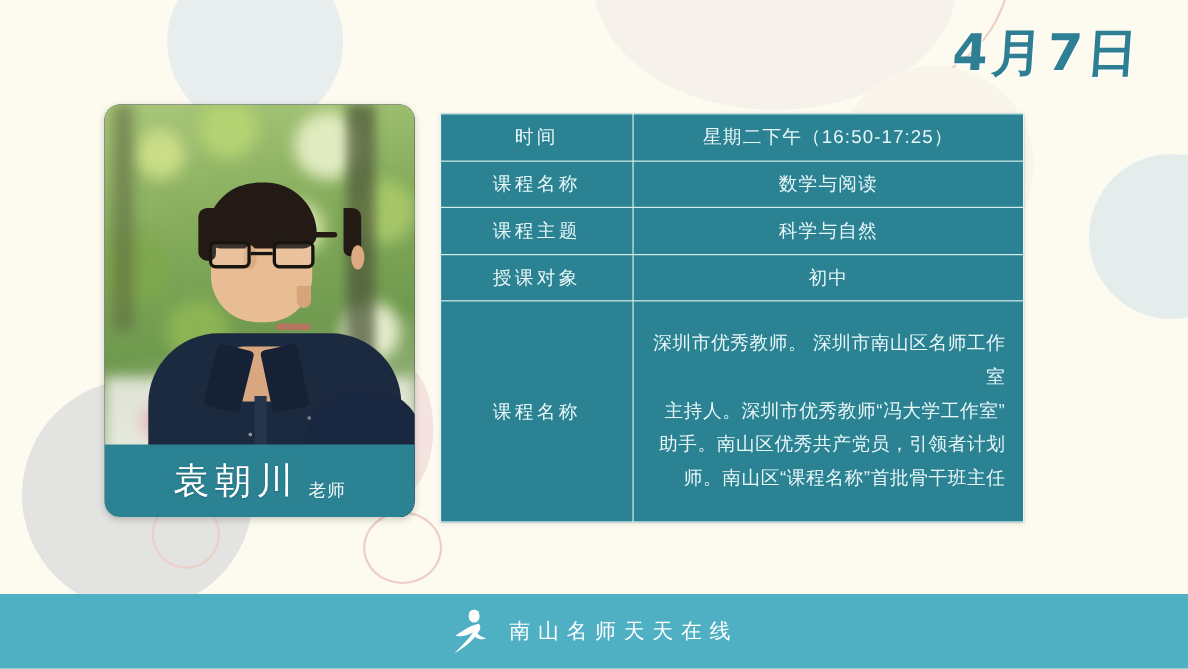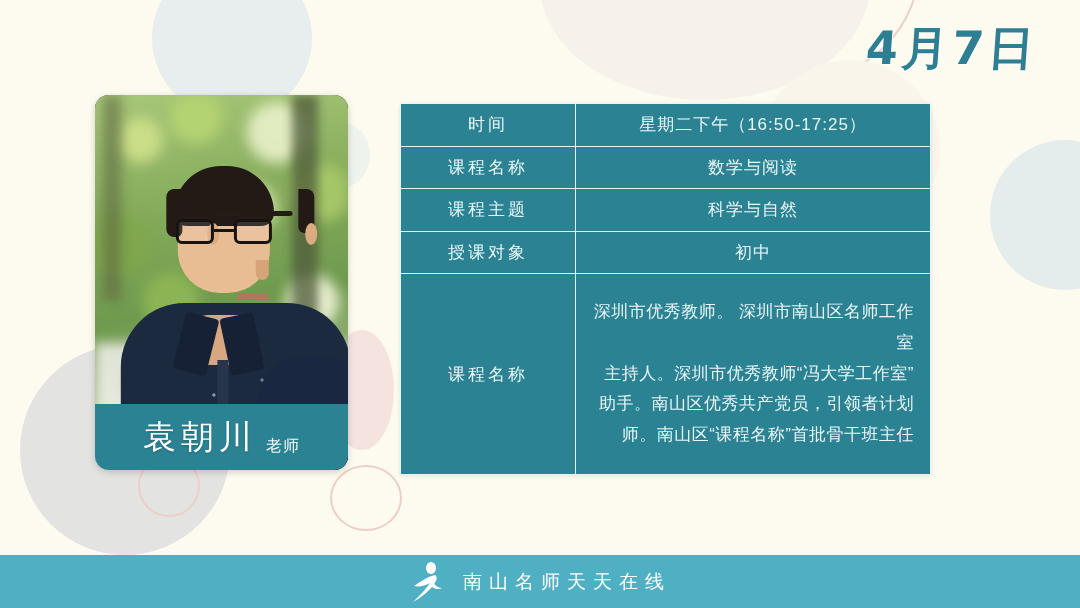--- a/index.html
+++ b/index.html
@@ -30,21 +30,21 @@
     position:absolute; right:42px; top:18px;
     font-family:"DejaVu Sans",sans-serif;
     font-size:46px; font-weight:700; letter-spacing:4px;
     color:#2e7f93;
     text-shadow:1px 1px 0 rgba(255,255,255,.9);
     transform:skewX(-4deg);
   }
 
   
   .photo-card {
-    position:absolute; left:95px; top:95px; width:253px; height:375px;
+    position:absolute; left:95px; top:95px; width:282px; height:375px;
     border-radius:14px; overflow:hidden;
     box-shadow:0 2px 7px rgba(0,0,0,.18);
     background:#223;
   }
   .photo-img { position:absolute; inset:0; overflow:hidden; }
 
   
   .ph-sky  { position:absolute; inset:0;
     background:linear-gradient(170deg,#a9c87a 0%,#87ad5d 28%,#6f9a4e 55%,#cfd8c0 100%); }
   .ph-fol  { position:absolute; inset:0;
@@ -151,21 +151,21 @@
   .info-table td.value {
     text-align:center; letter-spacing:1px; padding:7px 10px;
   }
   .info-table td.bio {
     text-align:right; line-height:1.82; padding:12px 16px 12px 14px;
     font-size:17px; letter-spacing:.5px;
   }
 
   
   .footer {
-    position:absolute; left:0; right:0; bottom:0; height:53px;
+    position:absolute; left:0; right:0; bottom:0; height:68px;
     background:#4fb0c4;
     display:flex; align-items:center; justify-content:center; gap:20px;
   }
   .footer .logo { width:34px; height:40px; position:relative; }
   .footer .logo svg { display:block; }
   .footer .ftxt {
     color:#ffffff; font-size:19px; letter-spacing:7px; font-weight:500;
     font-family:"Liberation Sans","DejaVu Sans",sans-serif;
   }
 </style>

